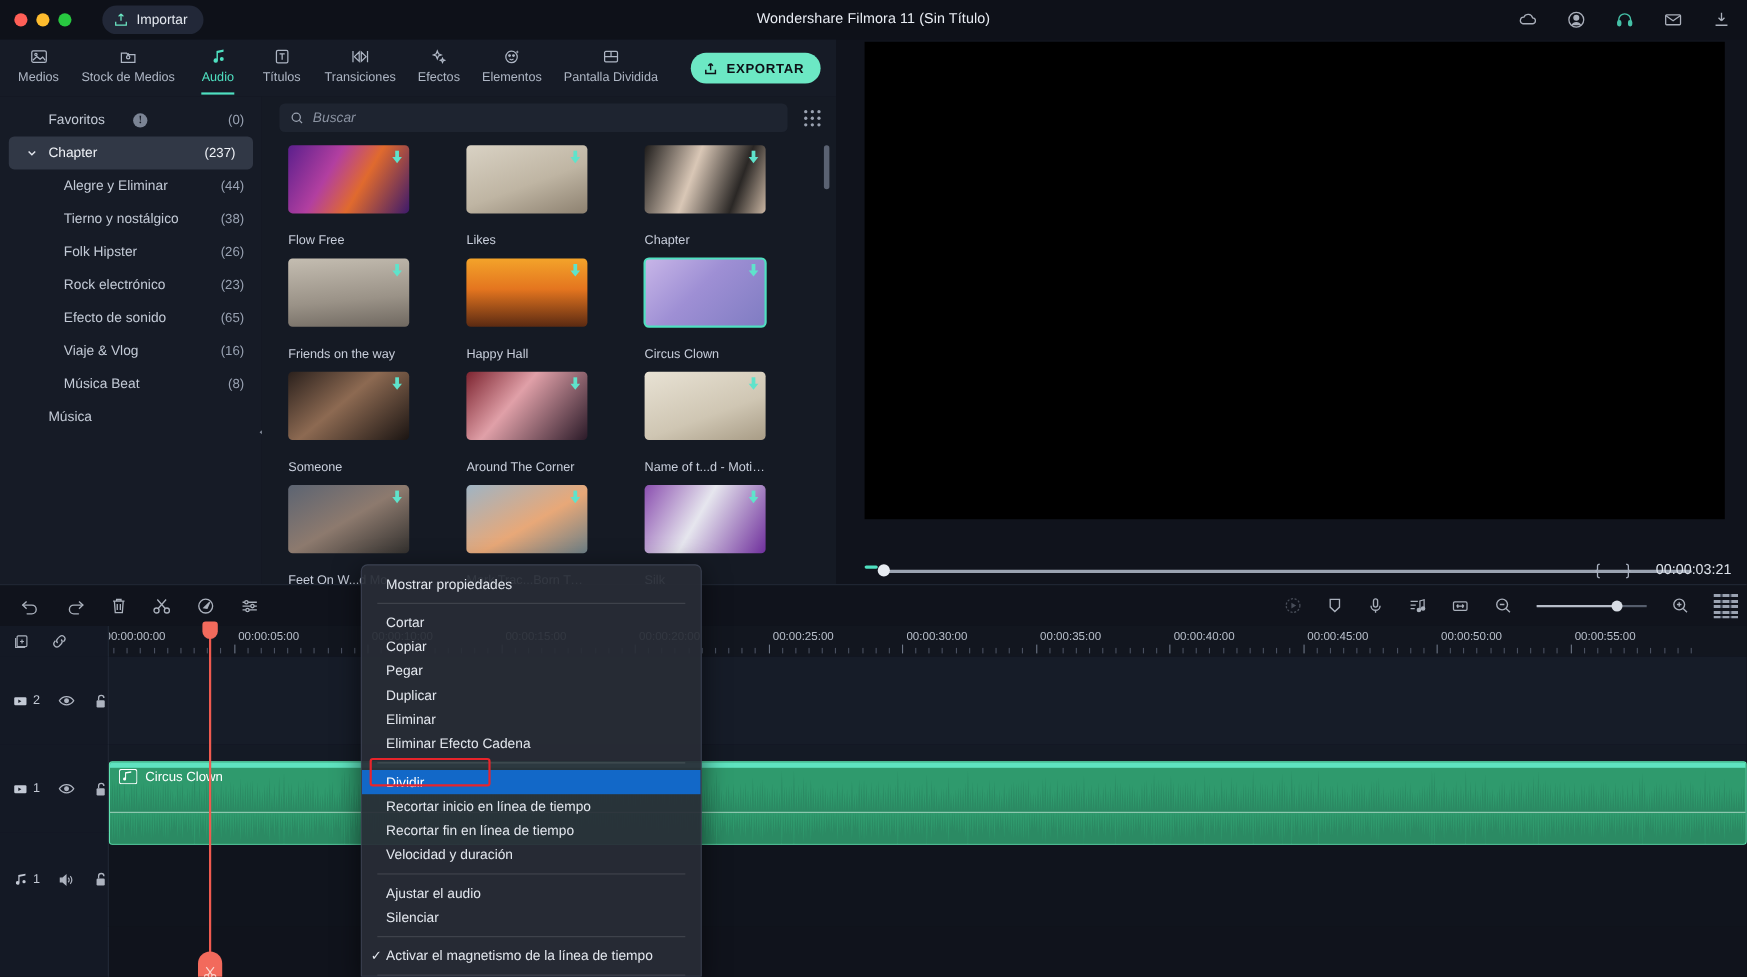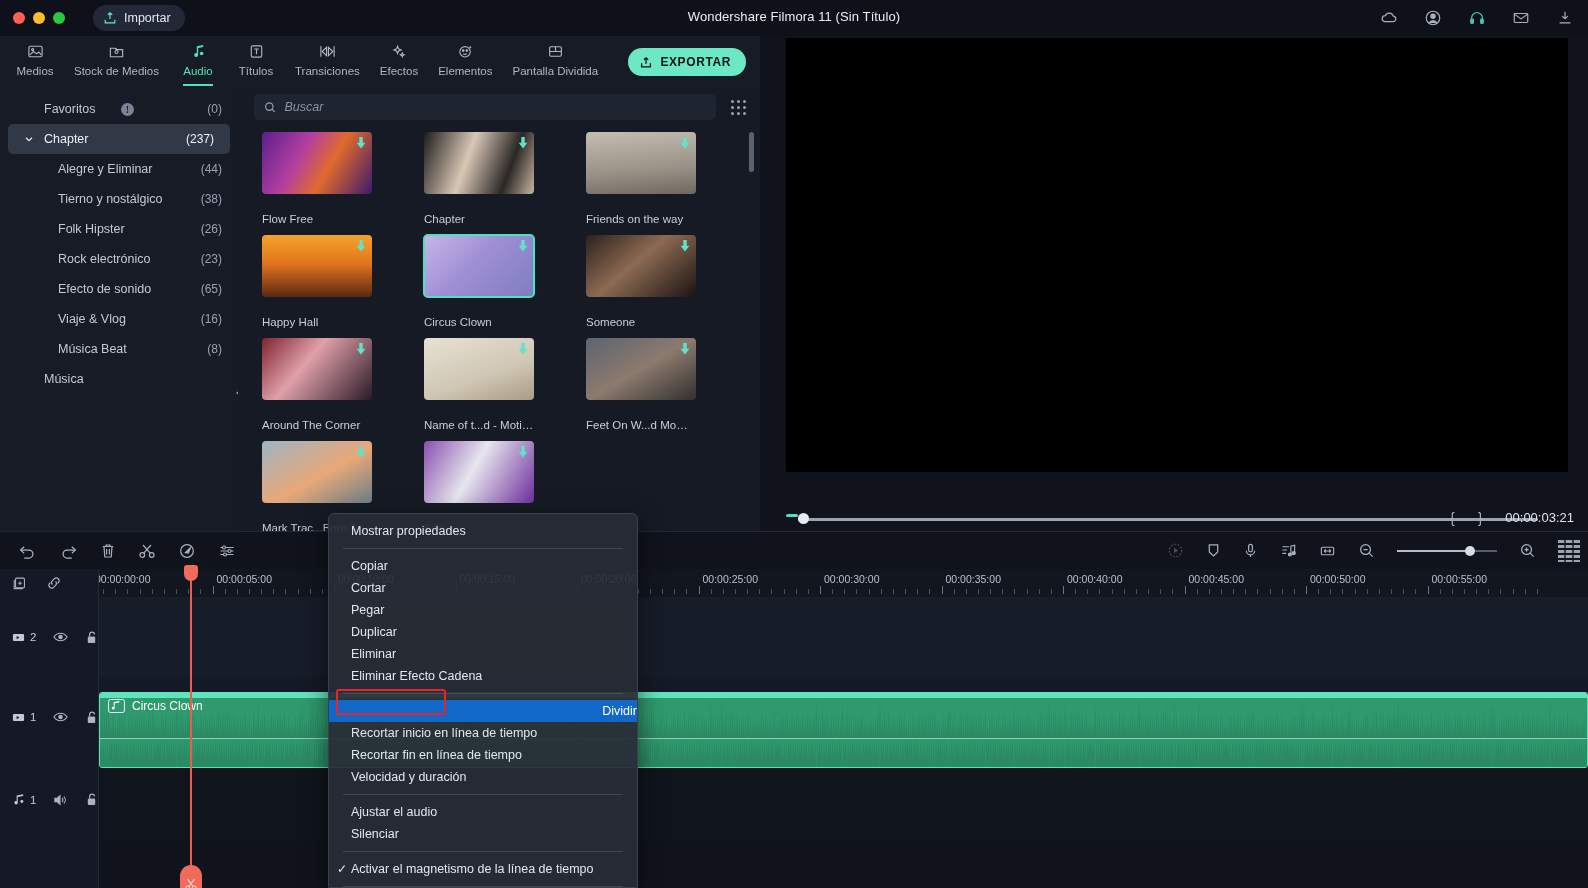--- a/index.html
+++ b/index.html
@@ -308,21 +308,21 @@
     background: rgba(40,44,54,.93);
     border: 1px solid #3a4050; border-radius: 6px 6px 0 0;
     z-index: 100; padding: 6px 0 0 0; overflow: hidden;
     box-shadow: 0 6px 24px rgba(0,0,0,.55);
   }
   .cmitem {
     height: 22px; display: flex; align-items: center;
     padding-left: 22px; font-size: 12.5px; color: #e3e7ee; cursor: pointer;
     position: relative;
   }
-  .cmitem.hl { background: #1268c8; color: #ffffff; justify-content: flex-end; }
+  .cmitem.hl { background: #1268c8; color: #ffffff; }
   .cmsep { height: 1px; background: rgba(255,255,255,.13); margin: 6px 14px; }
   .cmcheck { position: absolute; left: 8px; font-size: 12px; color: #e3e7ee; }
   .redbox {
     position: absolute; left: 336px; top: 689px; width: 110px; height: 26px;
     border: 2px solid #e8242b; border-radius: 3px; z-index: 120; pointer-events: none;
   }
 </style>
 </head>
 <body>
 
@@ -524,20 +524,29 @@
     </div>
     <div class="mgrid" id="media-grid">
         <div class="mitem">
           <div class="mthumb" style="background:linear-gradient(120deg,#5b1f8c 0%,#b23fa0 35%,#e06a2e 60%,#3d1a6b 100%)">
             <svg class="dl-ic" viewBox="0 0 12 14" fill="#5fe3cb">
               <rect x="4.3" y="1" width="3.4" height="6.5"></rect>
               <path d="M1.6 6.8 6 12.4l4.4-5.6z"></path>
             </svg>
           </div>
           <div class="mname">Flow Free</div>
+        </div>
+        <div class="mitem">
+          <div class="mthumb" style="background:linear-gradient(160deg,#d9d2c4 0%,#bfb5a3 55%,#8d8170 100%)">
+            <svg class="dl-ic" viewBox="0 0 12 14" fill="#5fe3cb">
+              <rect x="4.3" y="1" width="3.4" height="6.5"></rect>
+              <path d="M1.6 6.8 6 12.4l4.4-5.6z"></path>
+            </svg>
+          </div>
+          <div class="mname">Likes</div>
         </div>
         <div class="mitem">
           <div class="mthumb" style="background:linear-gradient(110deg,#1e1c1b 0%,#d9c7b6 40%,#2a2725 75%,#c9b5a2 100%)">
             <svg class="dl-ic" viewBox="0 0 12 14" fill="#5fe3cb">
               <rect x="4.3" y="1" width="3.4" height="6.5"></rect>
               <path d="M1.6 6.8 6 12.4l4.4-5.6z"></path>
             </svg>
           </div>
           <div class="mname">Chapter</div>
         </div>
@@ -1056,24 +1065,24 @@
       </div>
     </div>
   </div>
 
   <div class="ctxmenu" id="ctxmenu">
       <div class="cmitem">
         <span>Mostrar propiedades</span>
       </div>
       <div class="cmsep"></div>
       <div class="cmitem">
+        <span>Cortar</span>
+      </div>
+      <div class="cmitem">
         <span>Copiar</span>
-      </div>
-      <div class="cmitem">
-        <span>Cortar</span>
       </div>
       <div class="cmitem">
         <span>Pegar</span>
       </div>
       <div class="cmitem">
         <span>Duplicar</span>
       </div>
       <div class="cmitem">
         <span>Eliminar</span>
       </div>

